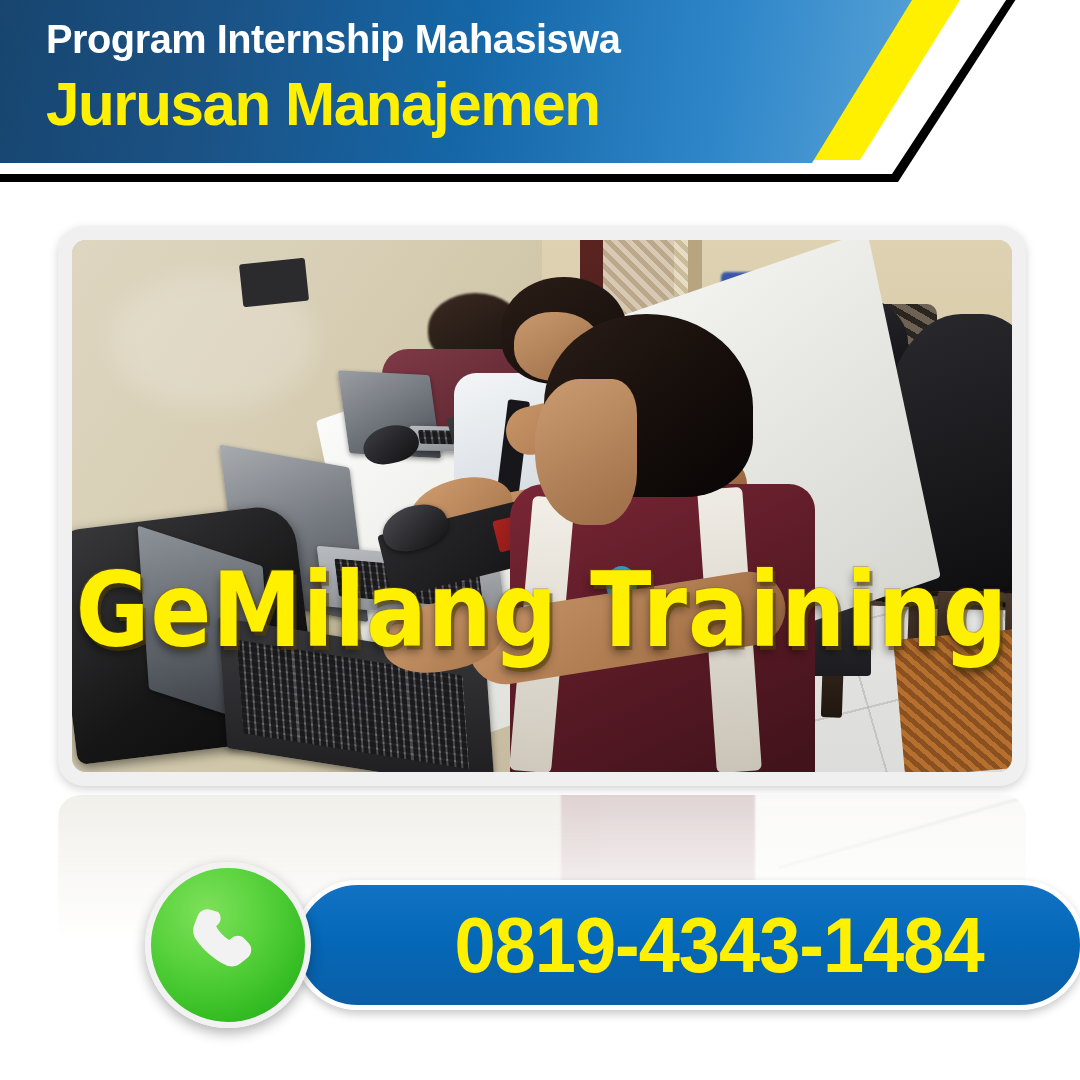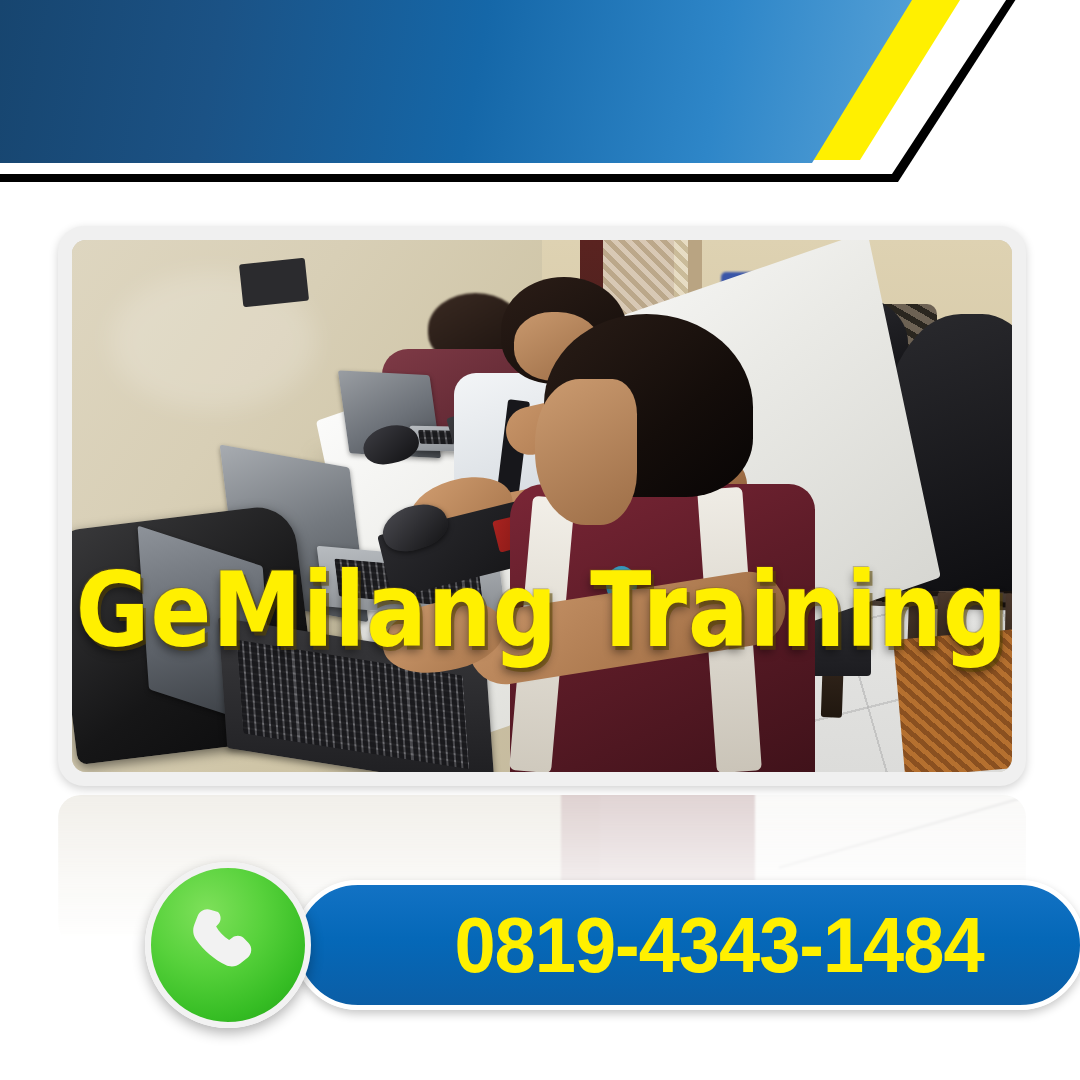--- a/index.html
+++ b/index.html
@@ -307,20 +307,24 @@
   .cta-circle svg{width:92px;height:92px;display:block;}
 </style>
 </head>
 <body>
 
 <div class="header-zone">
   <div class="hdr-black"></div>
   <div class="hdr-white"></div>
   <div class="hdr-yellow"></div>
   <div class="hdr-blue"></div>
+  <div class="hdr-text">
+    <div class="hdr-line1">Program Internship Mahasiswa</div>
+    <div class="hdr-line2">Jurusan Manajemen</div>
+  </div>
 </div>
 
 <div class="photo-card">
   <div class="photo">
 
     <div class="wall"></div>
     <div class="wall-smudge"></div>
     <div class="wall-shade"></div>
     <div class="backwall"></div>
     <div class="door"></div>

